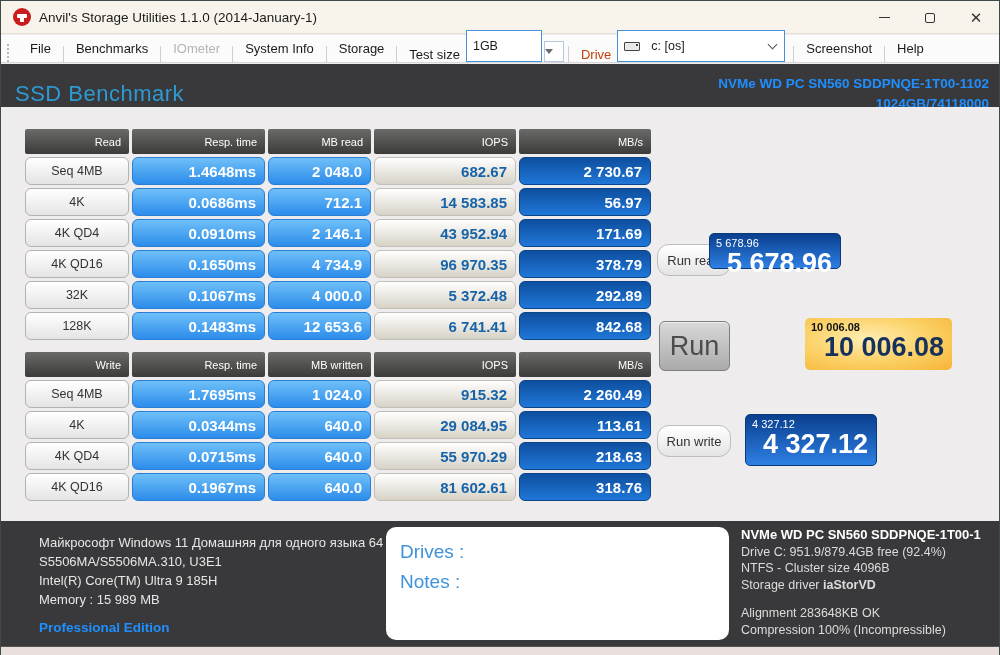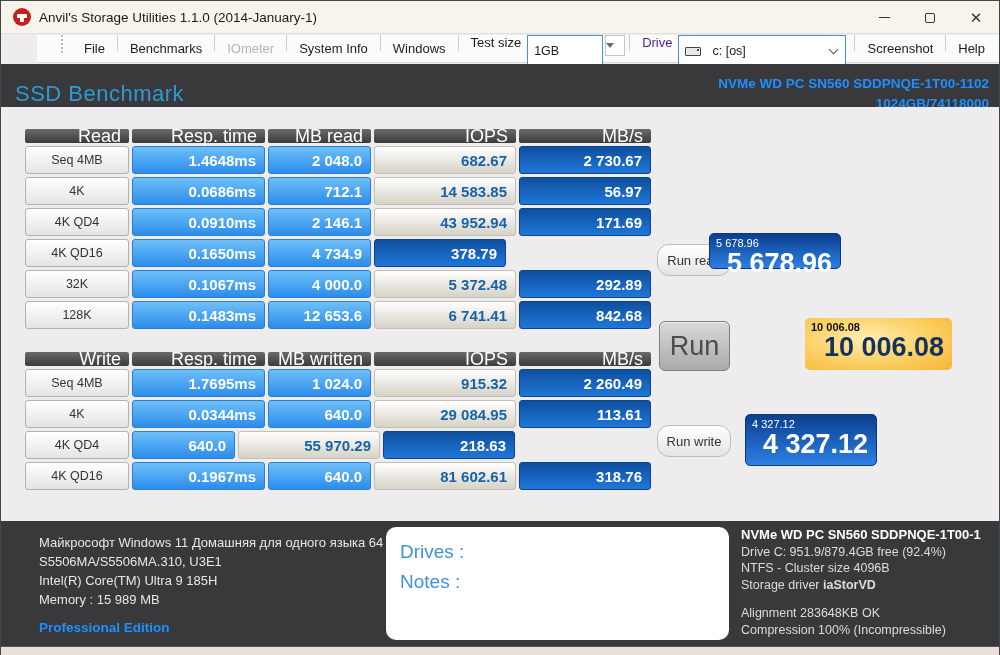--- a/index.html
+++ b/index.html
@@ -12,27 +12,27 @@
   .app-icon::after { content:""; position:absolute; left:4px; top:6px; width:10px; height:4px; background:#fff; border-radius:1px; }
   .app-icon::before { content:""; position:absolute; left:7px; top:10px; width:4px; height:4px; background:#fff; }
   .title-text { font-size:13.5px; color:#1b1b1b; }
   .win-controls { position:absolute; right:0; top:0; height:33px; display:flex; }
   .win-btn { width:46px; height:33px; display:flex; align-items:center; justify-content:center; color:#333; font-size:14px; cursor:default; }
   .glyph-min { width:11px; height:1px; background:#333; display:inline-block; }
   .glyph-max { width:10px; height:10px; border:1.2px solid #333; display:inline-block; border-radius:2px; }
   .glyph-close { font-size:15px; line-height:1; }
 
   
-  .toolbar { position:absolute; top:34px; left:0; right:0; height:28px; background:#fbfbfb; border-bottom:1px solid #d8d8d8; display:flex; align-items:flex-start; padding-left:22px;margin-left:36px; }
+  .toolbar { position:absolute; top:34px; left:0; right:0; height:28px; background:#fbfbfb; border-bottom:1px solid #d8d8d8; display:flex; align-items:flex-end; padding-left:4px; }
   .grip { width:5px; height:18px; border-left:2px dotted #b8b8b8; margin:0 6px 0 2px; }
   .menu-item { font-size:13px; color:#1b1b1b; padding:0 12px; height:100%; display:flex; align-items:center; white-space:nowrap; }
   .menu-item.disabled { color:#b4b4b4; }
   .menu-sep { width:1px; height:16px; background:#cfcfcf; }
   .tool-label { font-size:13px; color:#1b1b1b; padding:0 6px 0 12px; white-space:nowrap; }
-  .tool-label.dim { color:#4c1d95; }
+  .tool-label.dim { color:#c2410c; }
   .combo { height:32px; border:1px solid #4a90d9; background:#fff; display:flex; align-items:center; font-size:12.5px; color:#1b1b1b; }
   .combo .val { padding:0 6px; flex:1; white-space:nowrap; overflow:hidden; }
   .tri-down { width:0; height:0; border-left:4px solid transparent; border-right:4px solid transparent; border-top:5px solid #6a6a6a; }
   .chev-down { width:7px; height:7px; border-right:1.4px solid #555; border-bottom:1.4px solid #555; transform:rotate(45deg); margin-top:-4px; }
   .combo-test { width:76px; margin-right:2px; }
   .combo-drive { width:168px; }
   .disk-icon { width:16px; height:9px; border:1.2px solid #444; border-radius:1px; margin:0 5px 0 6px; position:relative; background:#e8e8e8; }
   .disk-icon::after { content:""; position:absolute; right:1px; top:1px; width:2px; height:2px; background:#444; }
 
   
@@ -45,22 +45,22 @@
   .bench-table { position:absolute; left:24px; }
   .t-read { top:22px; }
   .t-write { top:245px; }
   .t-row { display:flex; gap:3px; margin-bottom:3px; }
   .cell { border-radius:3px; display:flex; align-items:center; font-size:15px; }
   .c-label { width:104px; }
   .c-resp  { width:133px; }
   .c-mb    { width:103px; }
   .c-iops  { width:142px; }
   .c-mbs   { width:132px; }
-  .hdr .cell { height:14px; background:linear-gradient(#6a6a68,#3b3b39); color:#fff; justify-content:flex-end; padding-right:8px; font-size:18px; border-radius:2px; }
-  .data .cell { height:28px; font-weight:bold; justify-content:flex-end; padding-right:8px; }
+  .hdr .cell { height:25px; background:linear-gradient(#6a6a68,#3b3b39); color:#fff; justify-content:flex-end; padding-right:8px; font-size:11px; border-radius:2px; }
+  .data .cell { height:28px; font-weight:bold; justify-content:flex-end; padding-right:8px;border-radius:6px; }
   .data .c-label { background:linear-gradient(#ffffff,#e4e4e4); border:1px solid #b2b2b2; color:#333; font-weight:normal; font-size:12.5px; justify-content:center; padding-right:0; }
   .cell-blue { background:linear-gradient(180deg,#6fc0f8,#2c8ceb); border:1px solid #2a7fd4; color:#fff; }
   .cell-tan  { background:linear-gradient(180deg,#ffffff,#d6d2c6); border:1px solid #c2bfb6; color:#1763a8; }
   .cell-navy { background:linear-gradient(180deg,#0e4f9f,#1f77d8); border:1px solid #0c4488; color:#fff; }
 
   
   .btn-small { position:absolute; width:74px; height:32px; background:linear-gradient(#ffffff,#e4e4e4); border:1px solid #bdbdbd; border-radius:12px; font-size:13px; color:#333; display:flex; align-items:center; justify-content:center; }
   .btn-run-read { left:656px; top:137px; }
   .btn-run-write { left:656px; top:318px; }
   .btn-run { position:absolute; left:658px; top:214px; width:71px; height:50px; background:linear-gradient(#d9d9d9,#aaaaaa); border:1px solid #7e7e7e; border-radius:6px; box-shadow:inset 0 1px 0 #eee; font-size:27px; font-weight:normal; color:#4c4c4c; display:flex; align-items:center; justify-content:center; }
@@ -109,21 +109,21 @@
   <div class="toolbar">
     <span class="grip"></span>
     <span class="menu-item">File</span>
     <span class="menu-sep"></span>
     <span class="menu-item">Benchmarks</span>
     <span class="menu-sep"></span>
     <span class="menu-item disabled">IOmeter</span>
     <span class="menu-sep"></span>
     <span class="menu-item">System Info</span>
     <span class="menu-sep"></span>
-    <span class="menu-item">Windows</span>
+    <span class="menu-item">Storage</span>
     <span class="menu-sep"></span>
     <span class="tool-label">Test size</span>
     <div class="combo combo-test">
       <span class="val">1GB</span>
     </div>
     <div class="combo dd-btn" style="border:1px solid #b8c8dc; width:20px; height:21px; margin-right:4px;">
       <span class="tri-down"></span>
     </div>
     <span class="menu-sep"></span>
     <span class="tool-label dim">Drive</span>
@@ -174,20 +174,21 @@
         <span class="cell c-label">4K QD4</span>
         <span class="cell c-resp cell-blue">0.0910ms</span>
         <span class="cell c-mb cell-blue">2 146.1</span>
         <span class="cell c-iops cell-tan">43 952.94</span>
         <span class="cell c-mbs cell-navy">171.69</span>
       </div>
       <div class="t-row data">
         <span class="cell c-label">4K QD16</span>
         <span class="cell c-resp cell-blue">0.1650ms</span>
         <span class="cell c-mb cell-blue">4 734.9</span>
+        <span class="cell c-iops cell-tan">96 970.35</span>
         <span class="cell c-mbs cell-navy">378.79</span>
       </div>
       <div class="t-row data">
         <span class="cell c-label">32K</span>
         <span class="cell c-resp cell-blue">0.1067ms</span>
         <span class="cell c-mb cell-blue">4 000.0</span>
         <span class="cell c-iops cell-tan">5 372.48</span>
         <span class="cell c-mbs cell-navy">292.89</span>
       </div>
       <div class="t-row data">
@@ -216,20 +217,21 @@
       </div>
       <div class="t-row data">
         <span class="cell c-label">4K</span>
         <span class="cell c-resp cell-blue">0.0344ms</span>
         <span class="cell c-mb cell-blue">640.0</span>
         <span class="cell c-iops cell-tan">29 084.95</span>
         <span class="cell c-mbs cell-navy">113.61</span>
       </div>
       <div class="t-row data">
         <span class="cell c-label">4K QD4</span>
+        <span class="cell c-resp cell-blue">0.0715ms</span>
         <span class="cell c-mb cell-blue">640.0</span>
         <span class="cell c-iops cell-tan">55 970.29</span>
         <span class="cell c-mbs cell-navy">218.63</span>
       </div>
       <div class="t-row data">
         <span class="cell c-label">4K QD16</span>
         <span class="cell c-resp cell-blue">0.1967ms</span>
         <span class="cell c-mb cell-blue">640.0</span>
         <span class="cell c-iops cell-tan">81 602.61</span>
         <span class="cell c-mbs cell-navy">318.76</span>

